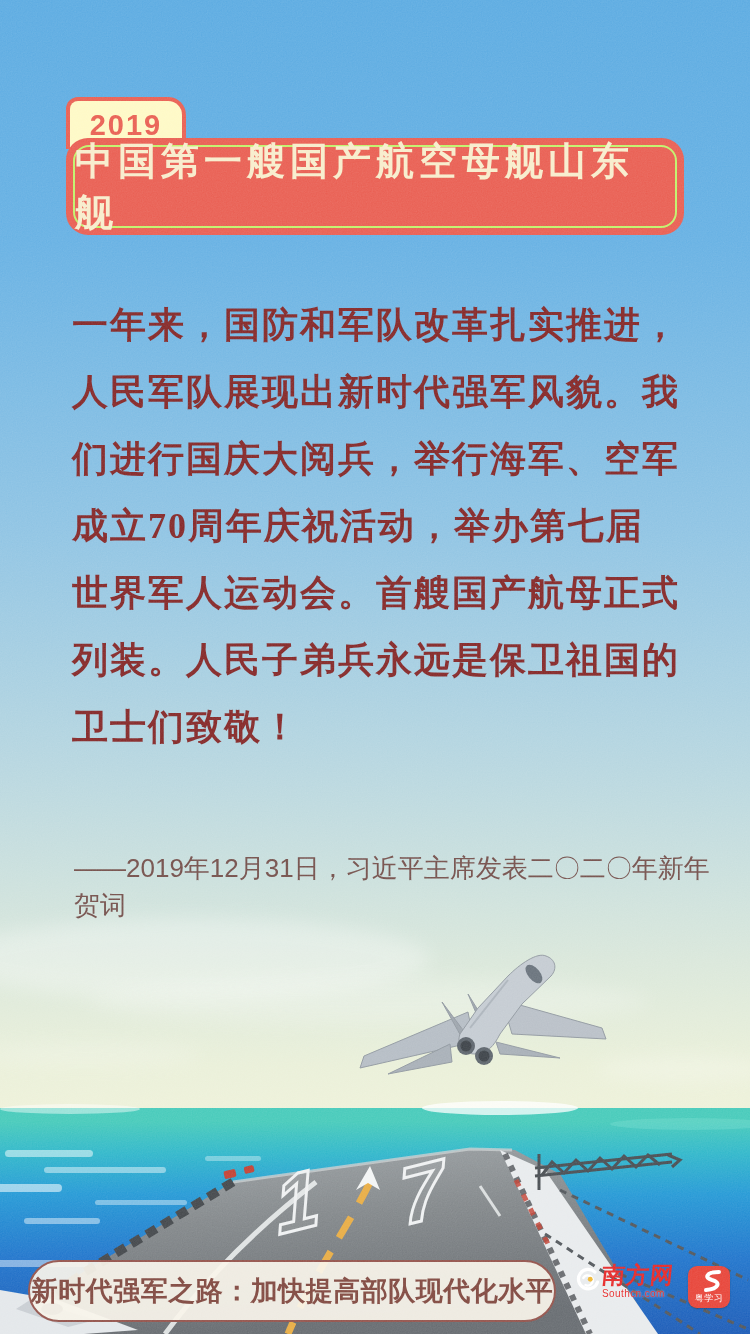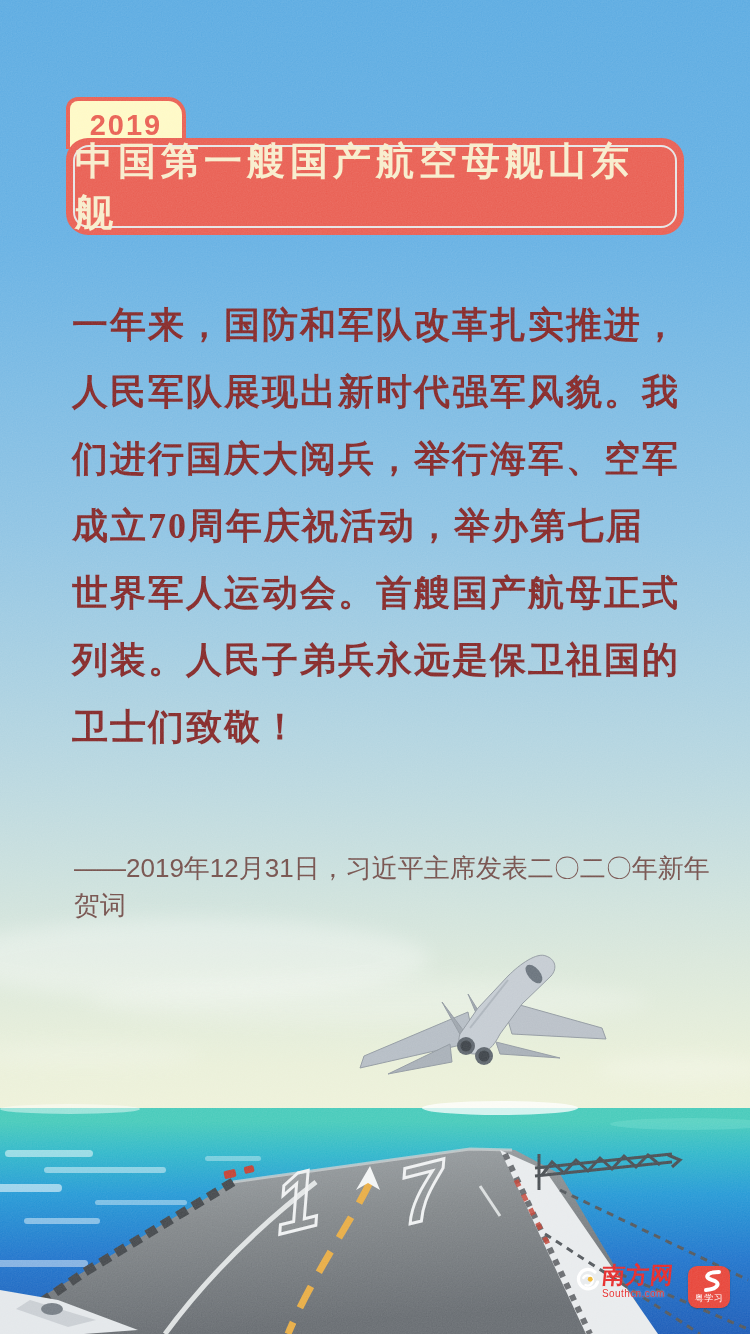--- a/index.html
+++ b/index.html
@@ -27,21 +27,21 @@
   .jet{position:absolute;left:350px;top:946px;width:278px;height:152px;z-index:2;}
 
   
   .year-tab{position:absolute;left:66px;top:97px;width:112px;height:48px;
     background:#fef9c3;border:4px solid #e8584a;border-bottom:none;
     border-radius:12px 18px 0 0;z-index:5;
     display:flex;align-items:center;justify-content:center;}
   .year-tab span{color:#e8584a;font-weight:bold;font-size:29px;letter-spacing:2px;}
   .title-banner{position:absolute;left:66px;top:138px;width:618px;height:97px;
     background:#e8574a;border-radius:22px;z-index:6;}
-  .title-banner .inner{position:absolute;inset:7px;border:2px solid #e5e5e5;
+  .title-banner .inner{position:absolute;inset:7px;border:2px solid #bef264;
     border-radius:16px;display:flex;align-items:center;justify-content:center;}
   .title-banner .inner span{color:#f7ecca;font-size:38px;font-weight:bold;
     letter-spacing:5px;font-family:"Liberation Serif","DejaVu Serif",serif;}
 
   
   .quote{position:absolute;left:72px;top:292px;width:630px;z-index:4;}
   .quote div{font-family:"Liberation Serif","DejaVu Serif",serif;
     font-size:36px;font-weight:bold;color:#7f1d1d;line-height:67px;
     letter-spacing:2px;white-space:nowrap;}
   .attribution{position:absolute;left:74px;top:850px;width:630px;z-index:4;}
@@ -196,20 +196,23 @@
       <div>成立70周年庆祝活动，举办第七届</div>
       <div>世界军人运动会。首艘国产航母正式</div>
       <div>列装。人民子弟兵永远是保卫祖国的</div>
       <div>卫士们致敬！</div>
     </div>
   <div class="attribution">
       <div>——2019年12月31日，习近平主席发表二〇二〇年新年</div>
       <div>贺词</div>
     </div>
 
+  <div class="footer-pill">
+    <span>新时代强军之路：加快提高部队现代化水平</span>
+  </div>
 
   <div class="southcn">
     <svg viewBox="0 0 36 36">
       <path d="M29 7 A 13.5 13.5 0 1 0 32.5 21" stroke="#ffffff" stroke-width="4.5" fill="none" stroke-linecap="round"></path>
       <path d="M13 15 A 7 7 0 1 1 16 25" stroke="#ffffff" stroke-width="3.5" fill="none" stroke-linecap="round"></path>
       <circle cx="22.5" cy="17" r="3.4" fill="#f0b429"></circle>
     </svg>
     <div class="sc-text">
       <div class="sc-name">南方网</div>
       <div class="sc-domain">Southcn.com</div>

